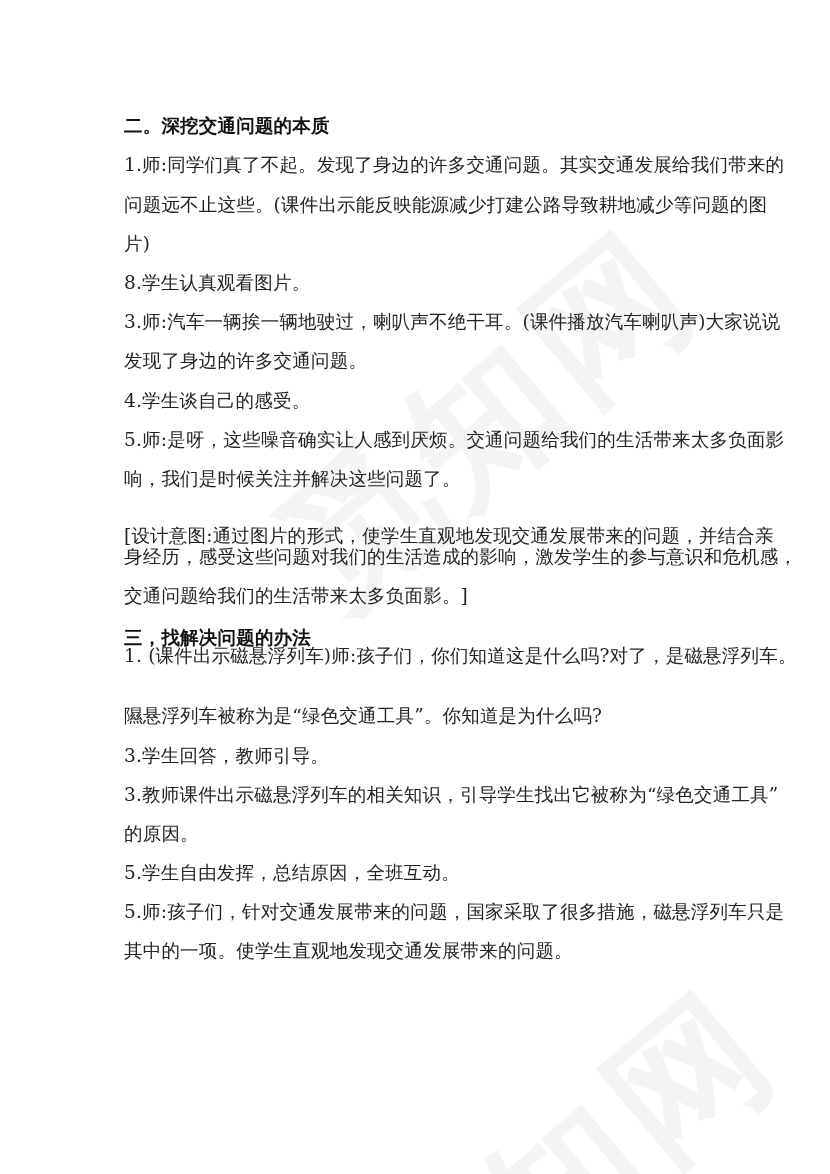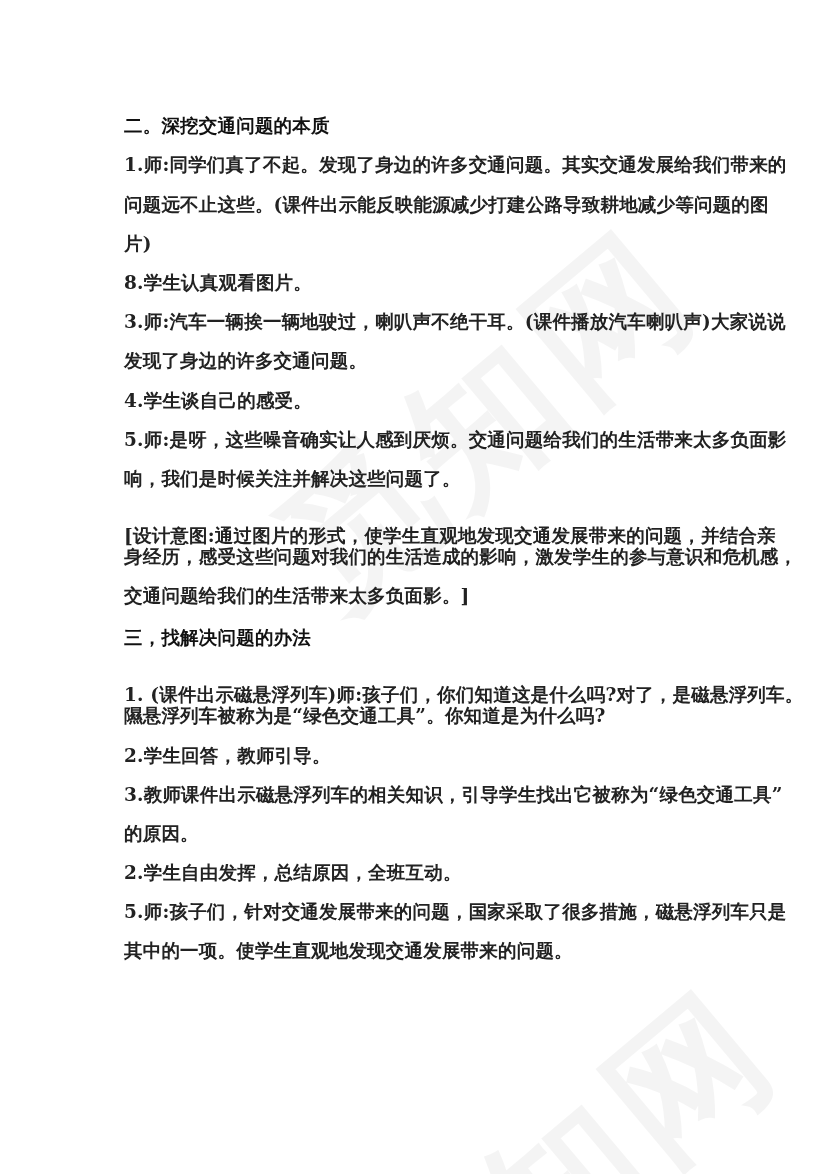--- a/index.html
+++ b/index.html
@@ -21,21 +21,20 @@
     top: 108px;
     width: 584px;
   }
   .line {
     position: absolute;
     left: 0;
     font-size: 18.5px;
     line-height: 24px;
     white-space: nowrap;
     letter-spacing: 0.2px;
-    font-weight: bold;
   }
   .heading {
     font-weight: bold;
     color: #111111;
   }
   .watermark {
     position: absolute;
     font-family: "DejaVu Sans", sans-serif;
     font-weight: bold;
     color: rgba(0,0,0,0.045);
@@ -64,21 +63,21 @@
   <div class="line" style="top:202px">3.师:汽车一辆挨一辆地驶过，喇叭声不绝干耳。(课件播放汽车喇叭声)大家说说</div>
   <div class="line" style="top:241px">发现了身边的许多交通问题。</div>
   <div class="line" style="top:281px">4.学生谈自己的感受。</div>
   <div class="line" style="top:320px">5.师:是呀，这些噪音确实让人感到厌烦。交通问题给我们的生活带来太多负面影</div>
   <div class="line" style="top:359px">响，我们是时候关注并解决这些问题了。</div>
   <div class="line" style="top:416px">[设计意图:通过图片的形式，使学生直观地发现交通发展带来的问题，并结合亲</div>
   <div class="line" style="top:437px">身经历，感受这些问题对我们的生活造成的影响，激发学生的参与意识和危机感，</div>
   <div class="line" style="top:476px">交通问题给我们的生活带来太多负面影。]</div>
 
   <div class="line heading" style="top:518px">三，找解决问题的办法</div>
-  <div class="line" style="top:575px">1. (课件出示磁悬浮列车)师:孩子们，你们知道这是什么吗?对了，是磁悬浮列车。</div>
+  <div class="line" style="top:536px">1. (课件出示磁悬浮列车)师:孩子们，你们知道这是什么吗?对了，是磁悬浮列车。</div>
   <div class="line" style="top:596px">隰悬浮列车被称为是“绿色交通工具”。你知道是为什么吗?</div>
-  <div class="line" style="top:636px">2.学生回答，教师引导。</div>
+  <div class="line" style="top:636px">3.学生回答，教师引导。</div>
   <div class="line" style="top:675px">3.教师课件出示磁悬浮列车的相关知识，引导学生找出它被称为“绿色交通工具”</div>
   <div class="line" style="top:714px">的原因。</div>
-  <div class="line" style="top:753px">2.学生自由发挥，总结原因，全班互动。</div>
+  <div class="line" style="top:753px">5.学生自由发挥，总结原因，全班互动。</div>
   <div class="line" style="top:792px">5.师:孩子们，针对交通发展带来的问题，国家采取了很多措施，磁悬浮列车只是</div>
   <div class="line" style="top:831px">其中的一项。使学生直观地发现交通发展带来的问题。</div>
 </div>
 
 </body></html>

